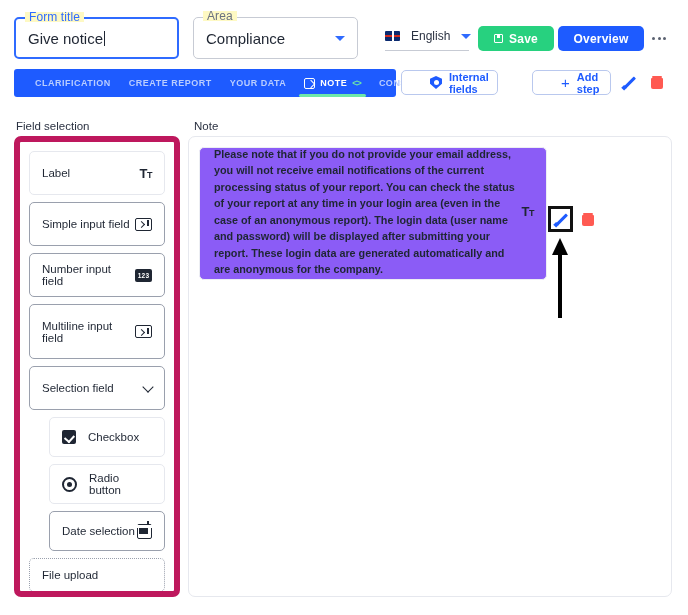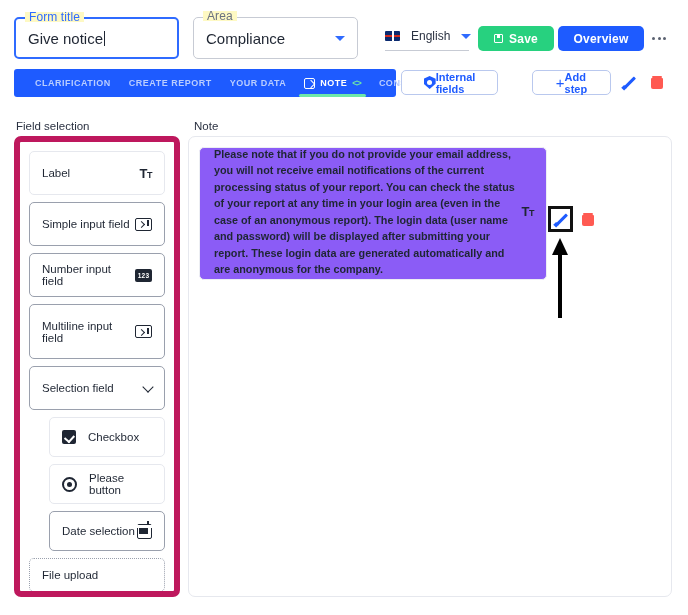--- a/index.html
+++ b/index.html
@@ -111,21 +111,21 @@
     background:#6ee7a8; border-radius:2px;
   }
   .ext-ico { width:11px;height:11px;border:1.5px solid #fff;border-radius:2px;position:relative;flex:0 0 auto; }
   .ext-ico:after { content:""; position:absolute; left:2.5px; top:2.5px; width:5px; height:5px;
     border-top:1.4px solid #fff; border-right:1.4px solid #fff; transform:rotate(45deg); }
   .code-ico { font-size:9px; color:#6ee7a8; font-weight:bold; letter-spacing:-1px; }
 
   .obtn {
     position:absolute; height:25px; border:1px solid #b9c8ee; border-radius:5px;
     background:#fff; color:#1e5bff; font-size:11px; font-weight:bold;
-    display:flex; align-items:center; justify-content:center; cursor:pointer;
+    display:flex; align-items:center; justify-content:space-between; gap:7px; cursor:pointer;
     padding:0 28px;
   }
   #internal-fields-button { left:401px; top:70px; width:97px; }
   #add-step-button { left:532px; top:70px; width:79px; }
   .shield {
     width:12px;height:13px;background:#1e5bff;flex:0 0 auto;
     clip-path: polygon(50% 0%, 100% 22%, 100% 60%, 50% 100%, 0% 60%, 0% 22%);
     position:relative;
   }
   .shield:after{content:"";position:absolute;left:3.5px;top:4px;width:5px;height:5px;
@@ -353,21 +353,21 @@
     <span class="chev"></span>
   </div>
 
   <div class="fcard thin h40">
     <span class="cbox"></span>
     <span class="fl">Checkbox</span>
   </div>
 
   <div class="fcard thin h40">
     <span class="radio"></span>
-    <span class="fl">Please button</span>
+    <span class="fl">Radio button</span>
   </div>
 
   <div class="fcard thick h40">
     <span class="fl">Date selection</span>
     <span class="calico">
         <b></b>
         <i></i>
       </span>
   </div>
 

